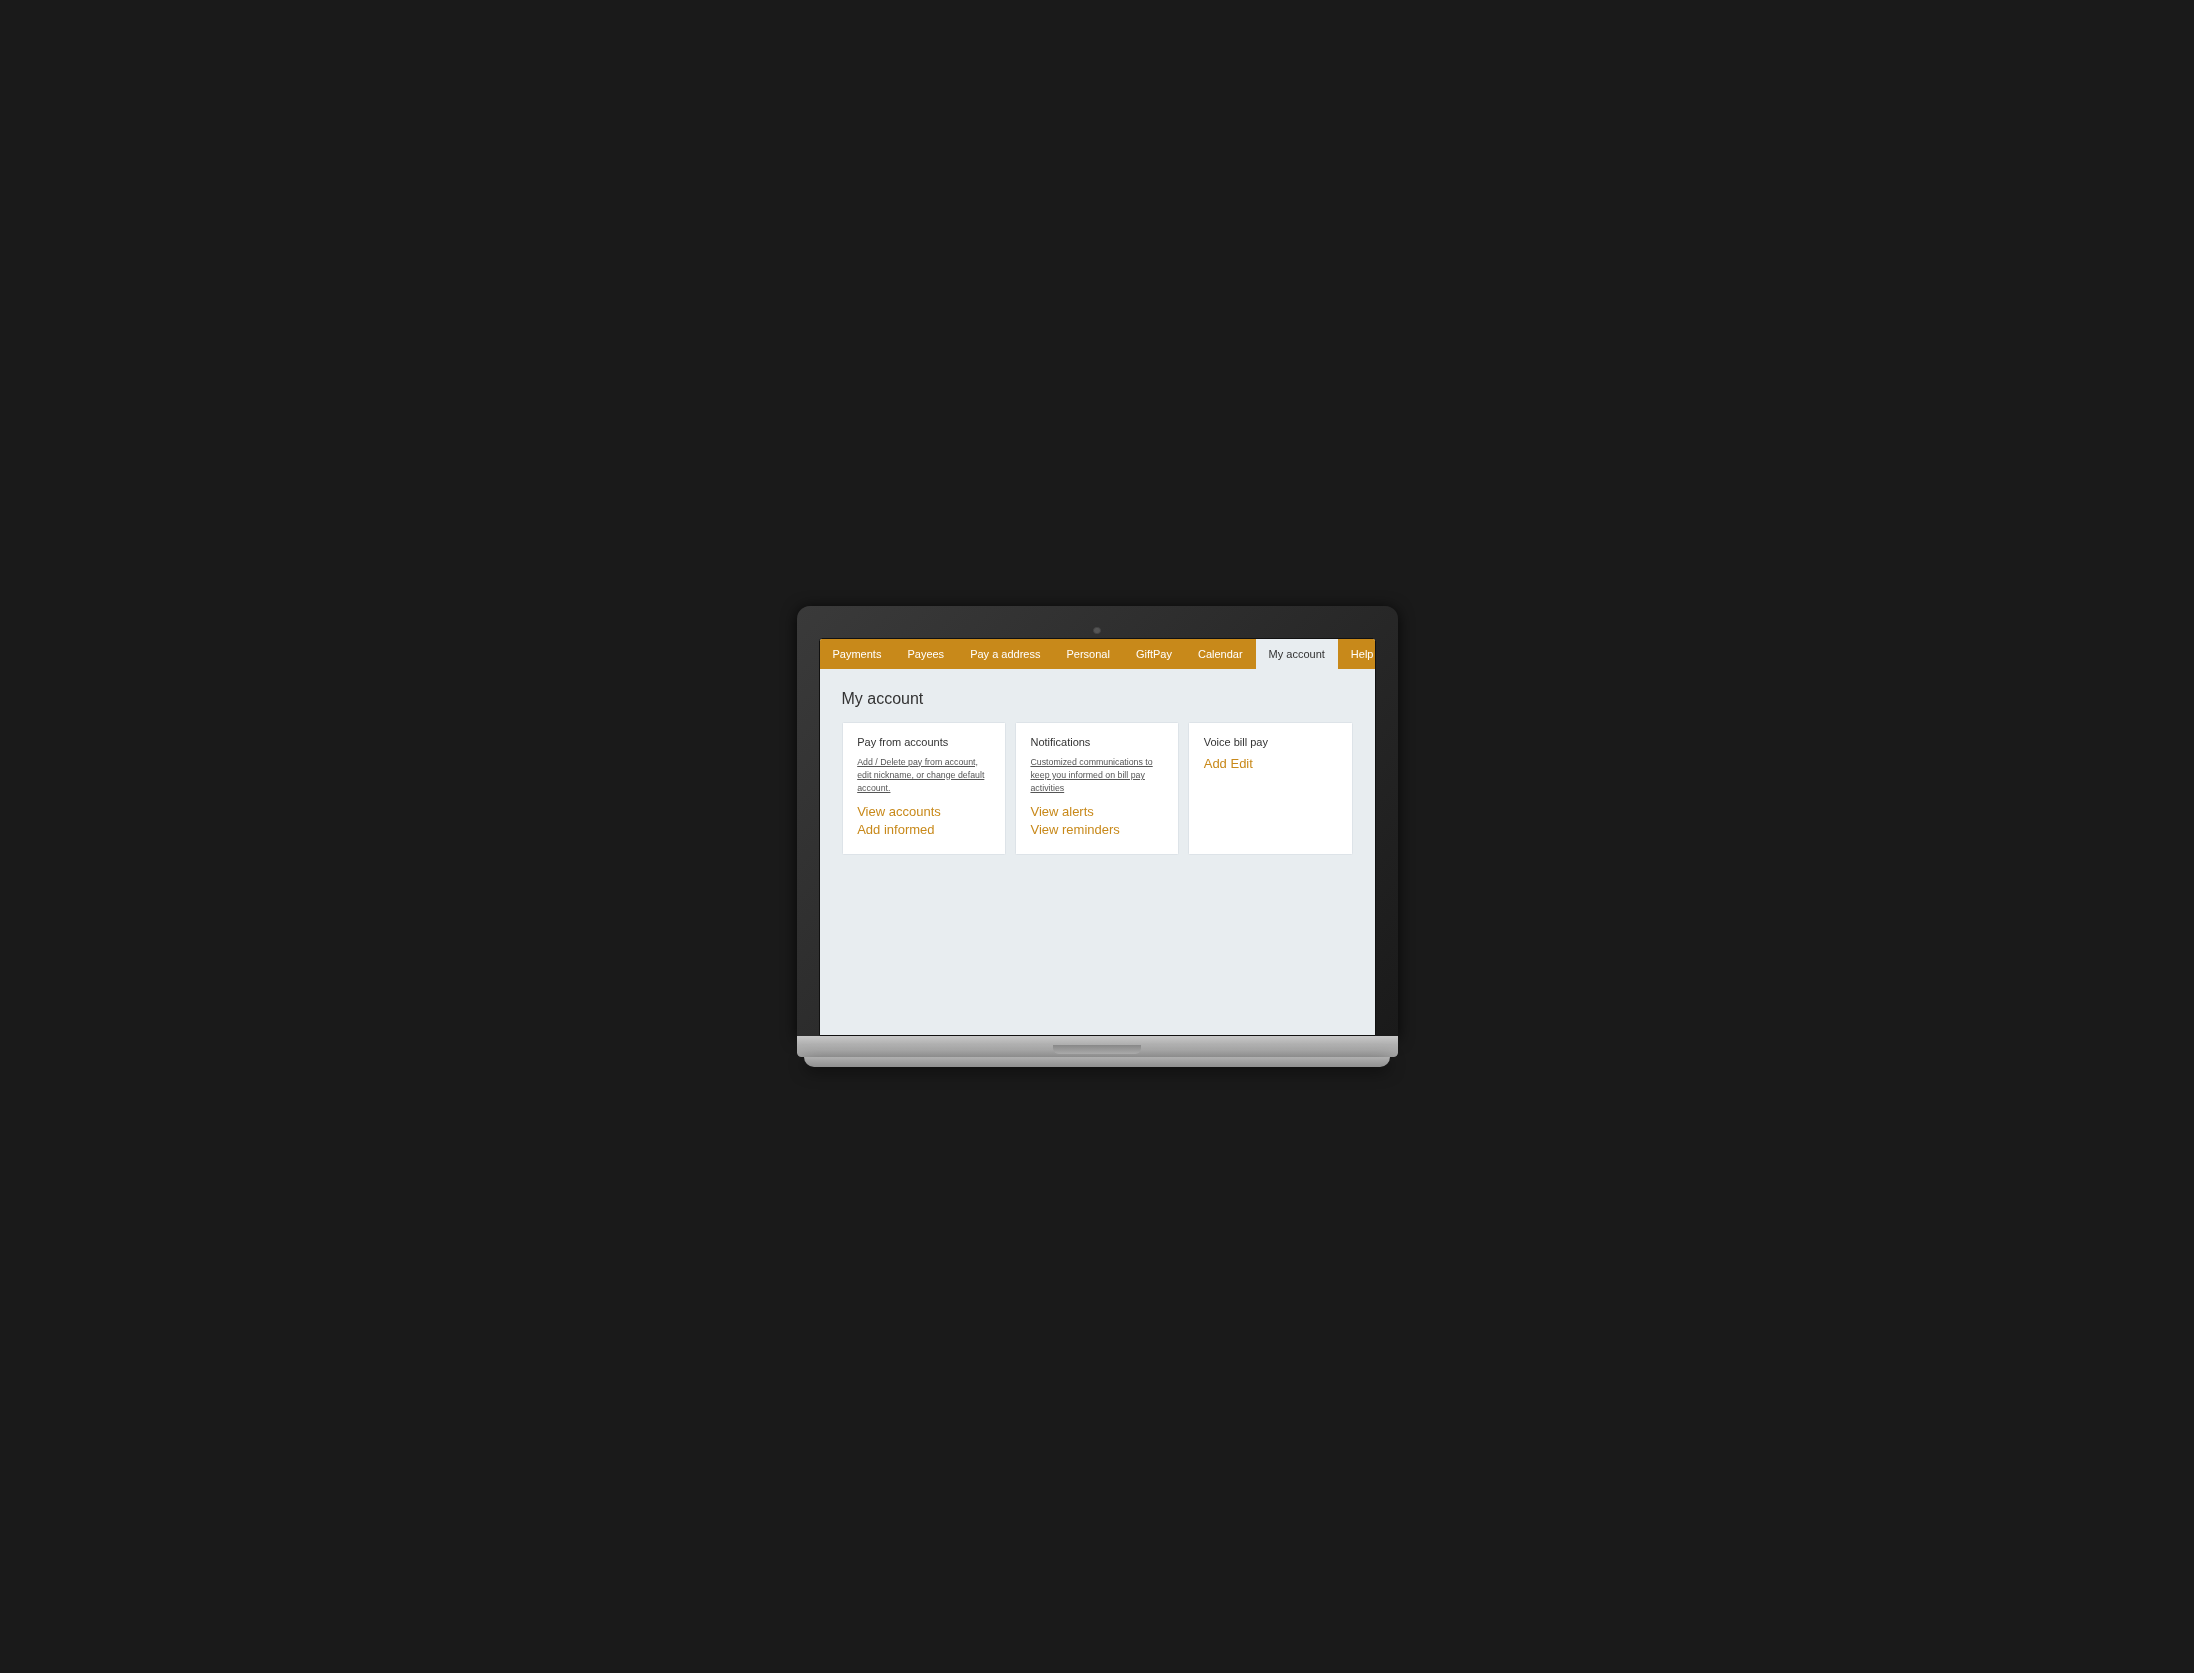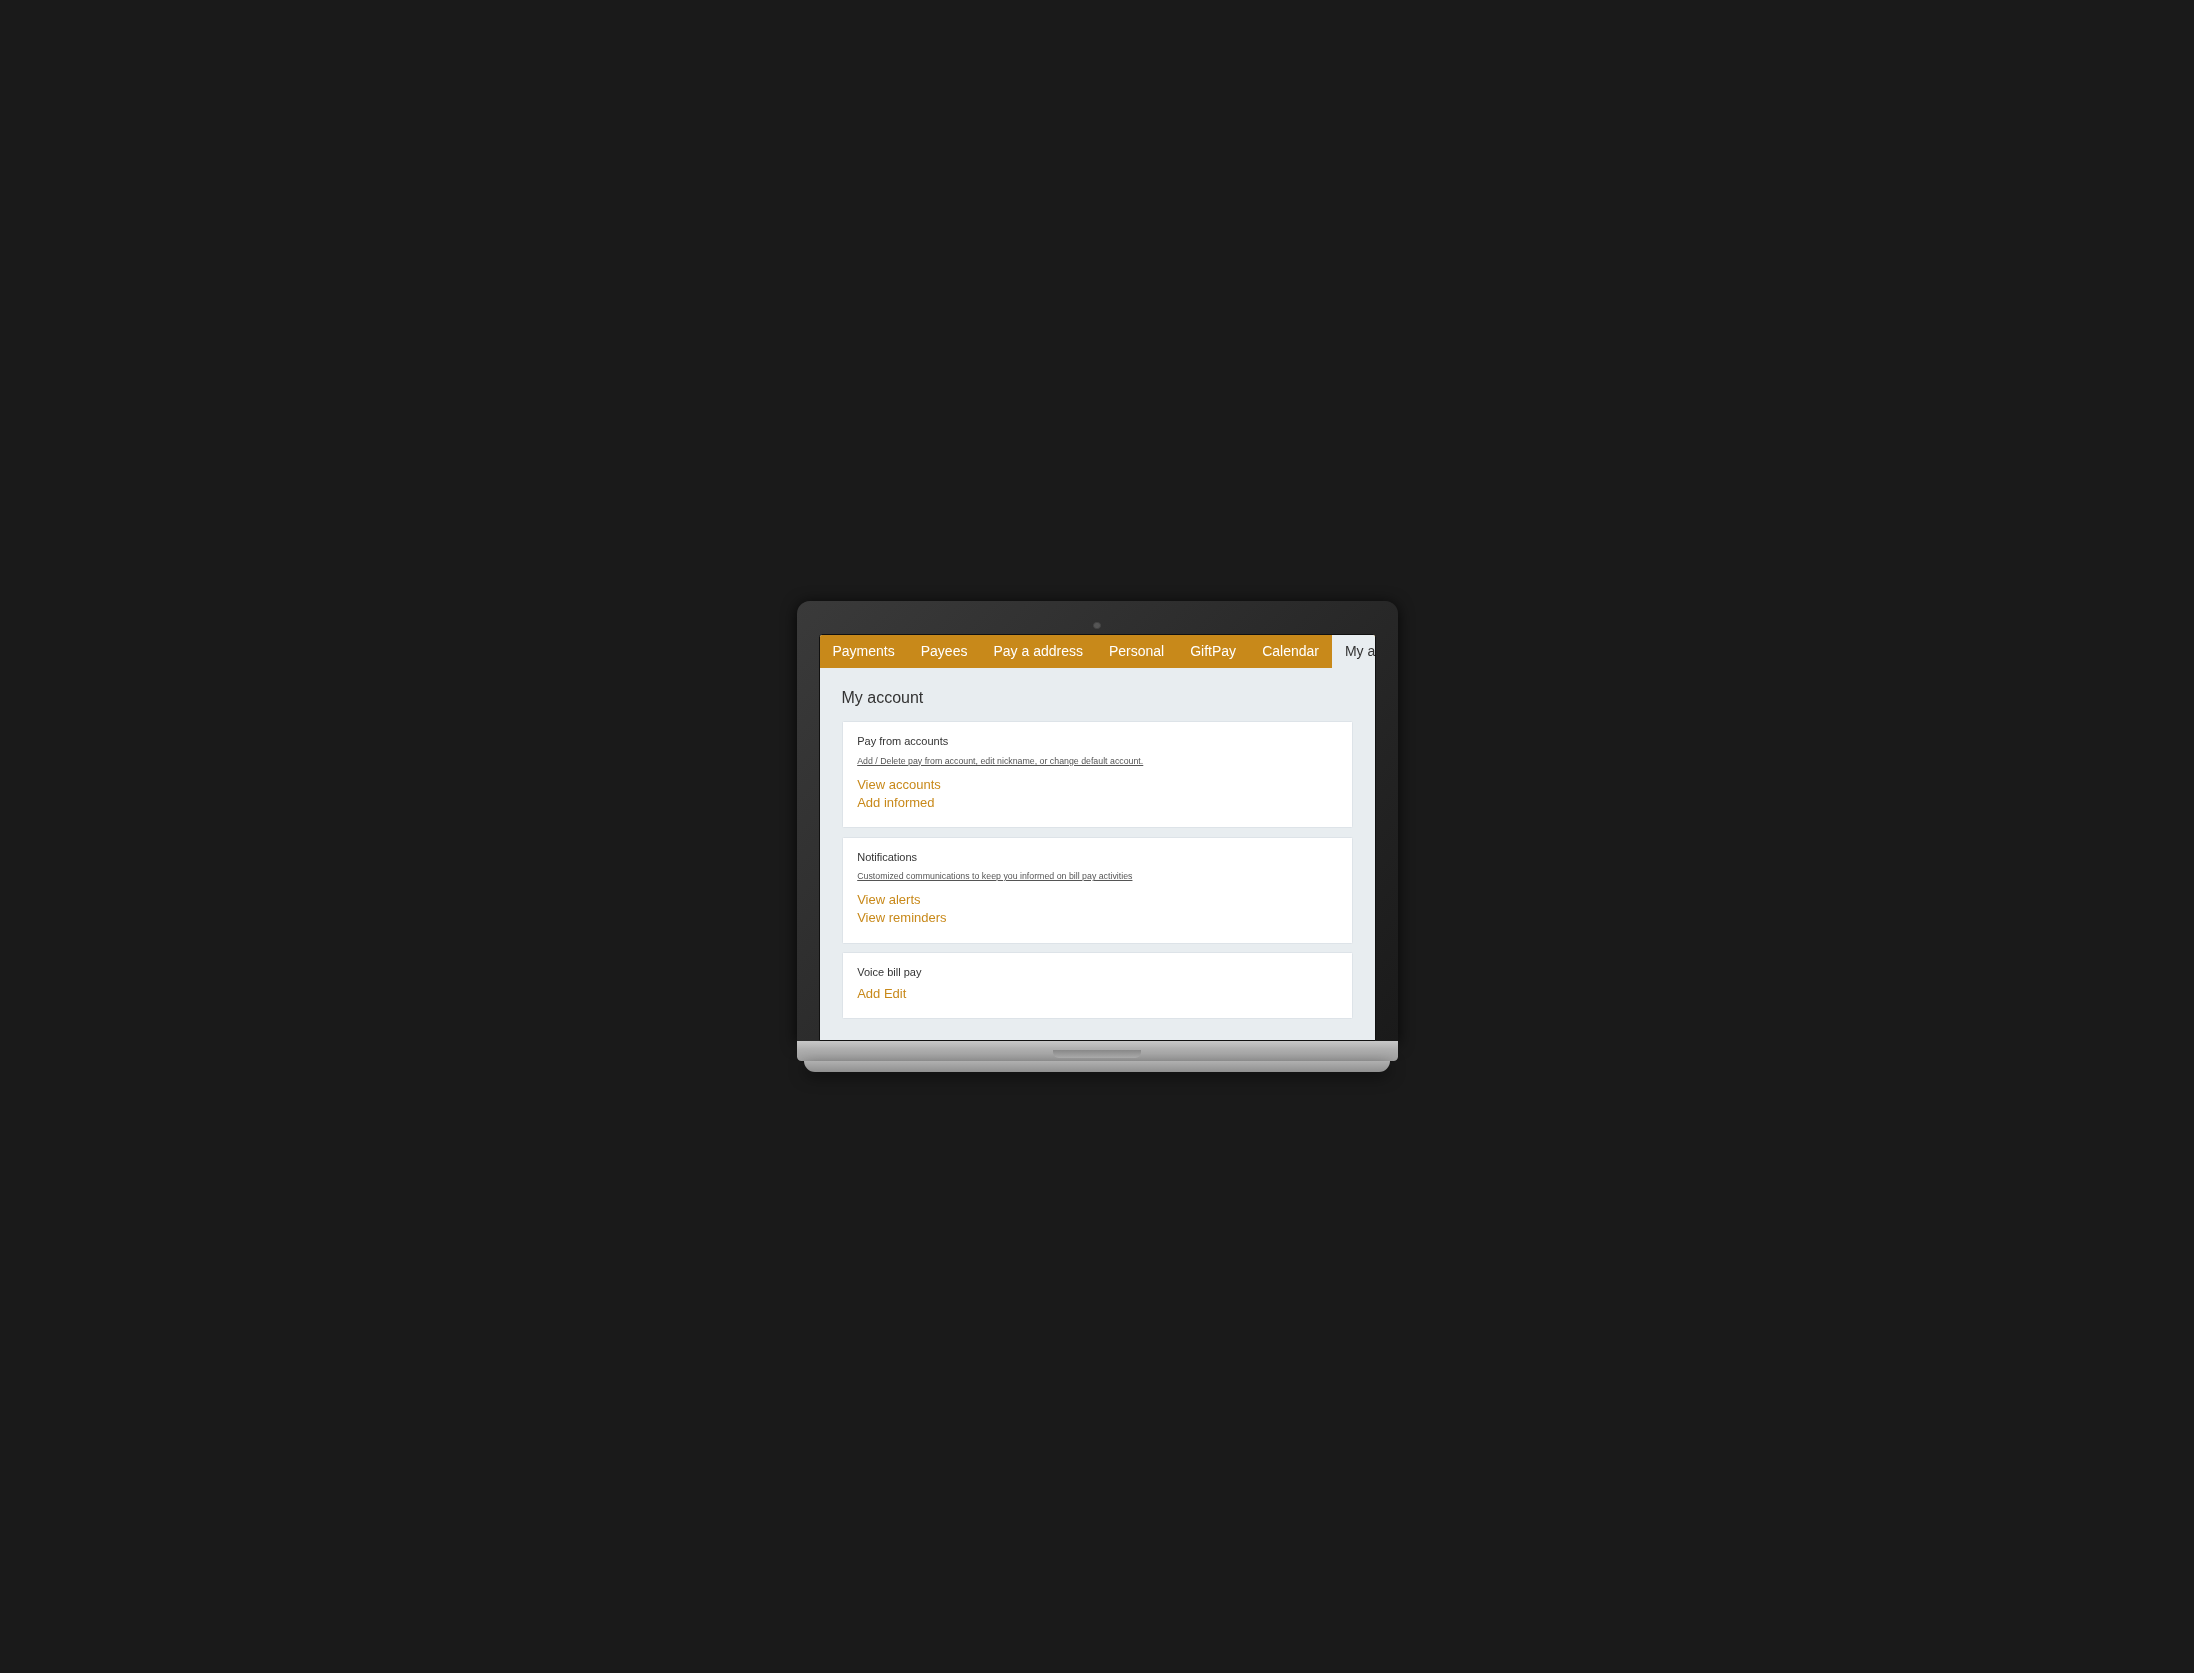--- a/index.html
+++ b/index.html
@@ -75,21 +75,21 @@
     
     .nav-bar {
       background-color: #c8891a;
       display: flex;
       align-items: stretch;
     }
 
     .nav-item {
       color: #fff;
       padding: 8.8px 13px;
-      font-size: 14px;
+      font-size: 11px;
       cursor: pointer;
       white-space: nowrap;
       display: flex;
       align-items: center;
       text-decoration: none;
     }
 
     .nav-item.active {
       background-color: #e8edf0;
       color: #333;
@@ -104,21 +104,21 @@
 
     .page-title {
       font-size: 16px;
       font-weight: normal;
       color: #333;
       margin-bottom: 14.7px;
     }
 
     .cards-grid {
       display: grid;
-      grid-template-columns: 1fr;
+      grid-template-columns: 1fr 1fr 1fr;
       gap: 8.8px;
     }
 
     .card {
       background: #fff;
       border: 0.7px solid #dde3e8;
       border-radius: 1.5px;
       padding: 13px 14.7px 14.7px 14.7px;
     }
 

